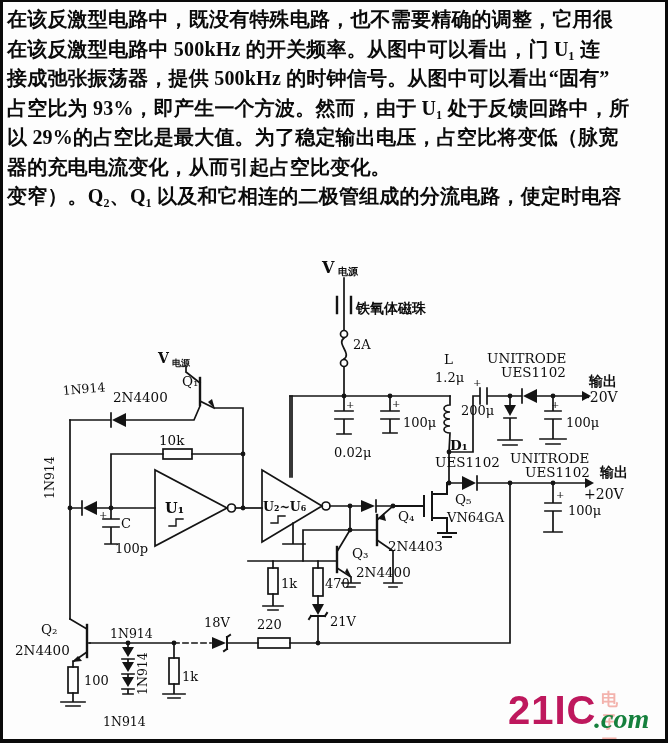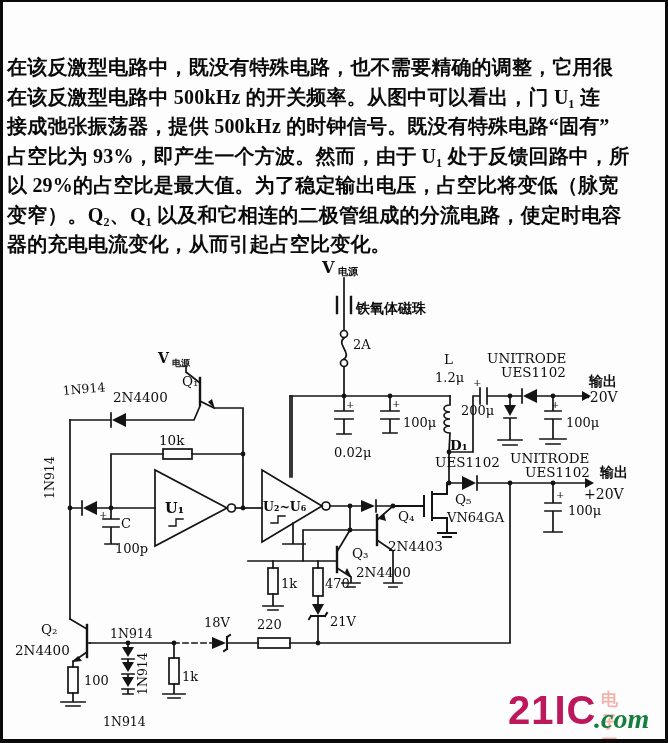--- a/index.html
+++ b/index.html
@@ -2,21 +2,21 @@
 <html><head>
 <meta charset="utf-8">
 <style>
   html,body{margin:0;padding:0;}
   body{
     width:668px;height:743px;position:relative;background:#fdfdfd;
     font-family:"Liberation Serif","DejaVu Serif",serif;overflow:hidden;
   }
   .frame{position:absolute;inset:0;border-style:solid;border-color:#0a0a0a;
     border-width:2px 3px 4px 3px;pointer-events:none;z-index:50;}
-  .para{position:absolute;left:7px;top:5px;width:656px;color:#0a0a0a;margin-top:48px;}
+  .para{position:absolute;left:7px;top:5px;width:656px;color:#0a0a0a;}
   .para .line{
     font-size:20px;font-weight:700;line-height:29.5px;white-space:nowrap;
     letter-spacing:0.2px;font-family:"Liberation Serif","DejaVu Serif",serif;
   }
   svg{position:absolute;left:0;top:255px;}
   svg text{font-family:"DejaVu Serif","Liberation Serif",serif;fill:#0d0d0d;}
   .wm{position:absolute;z-index:10;}
   .wm-brand{position:absolute;left:508px;top:688px;font-size:40px;font-weight:800;
     color:#be185d;font-family:"Liberation Sans","DejaVu Sans",sans-serif;letter-spacing:1px;}
   .wm-site{position:absolute;left:601px;top:688px;font-size:17px;font-weight:700;
@@ -25,25 +25,25 @@
     font-style:italic;color:#15803d;font-family:"Liberation Serif","DejaVu Serif",serif;}
 </style>
 </head>
 <body>
 
 <div class="frame"></div>
 
 <div class="para">
   <div class="line">在该反激型电路中，既没有特殊电路，也不需要精确的调整，它用很</div>
   <div class="line">在该反激型电路中 500kHz 的开关频率。从图中可以看出，门 U₁ 连</div>
-  <div class="line">接成弛张振荡器，提供 500kHz 的时钟信号。既没有特殊电路“固有”</div>
+  <div class="line">接成弛张振荡器，提供 500kHz 的时钟信号。从图中可以看出“固有”</div>
   <div class="line">占空比为 93%，即产生一个方波。然而，由于 U₁ 处于反馈回路中，所</div>
   <div class="line">以 29%的占空比是最大值。为了稳定输出电压，占空比将变低（脉宽</div>
+  <div class="line">器的充电电流变化，从而引起占空比变化。</div>
   <div class="line">变窄）。Q₂、Q₁ 以及和它相连的二极管组成的分流电路，使定时电容</div>
-  <div class="line">器的充电电流变化，从而引起占空比变化。</div>
 </div>
 
 <svg width="668" height="488" viewBox="0 0 668 488">
   <g stroke="#141414" stroke-width="1.7" fill="none" stroke-linecap="square">
 
     <path d="M344,23 V75"></path>
     <path d="M337,42 V58 M351,42 V58" stroke-width="2.4"></path>
     <circle cx="344" cy="79" r="3.5"></circle>
     <path d="M344,83 C336,89 352,98 344,104"></path>
     <circle cx="344" cy="108" r="3.5"></circle>

